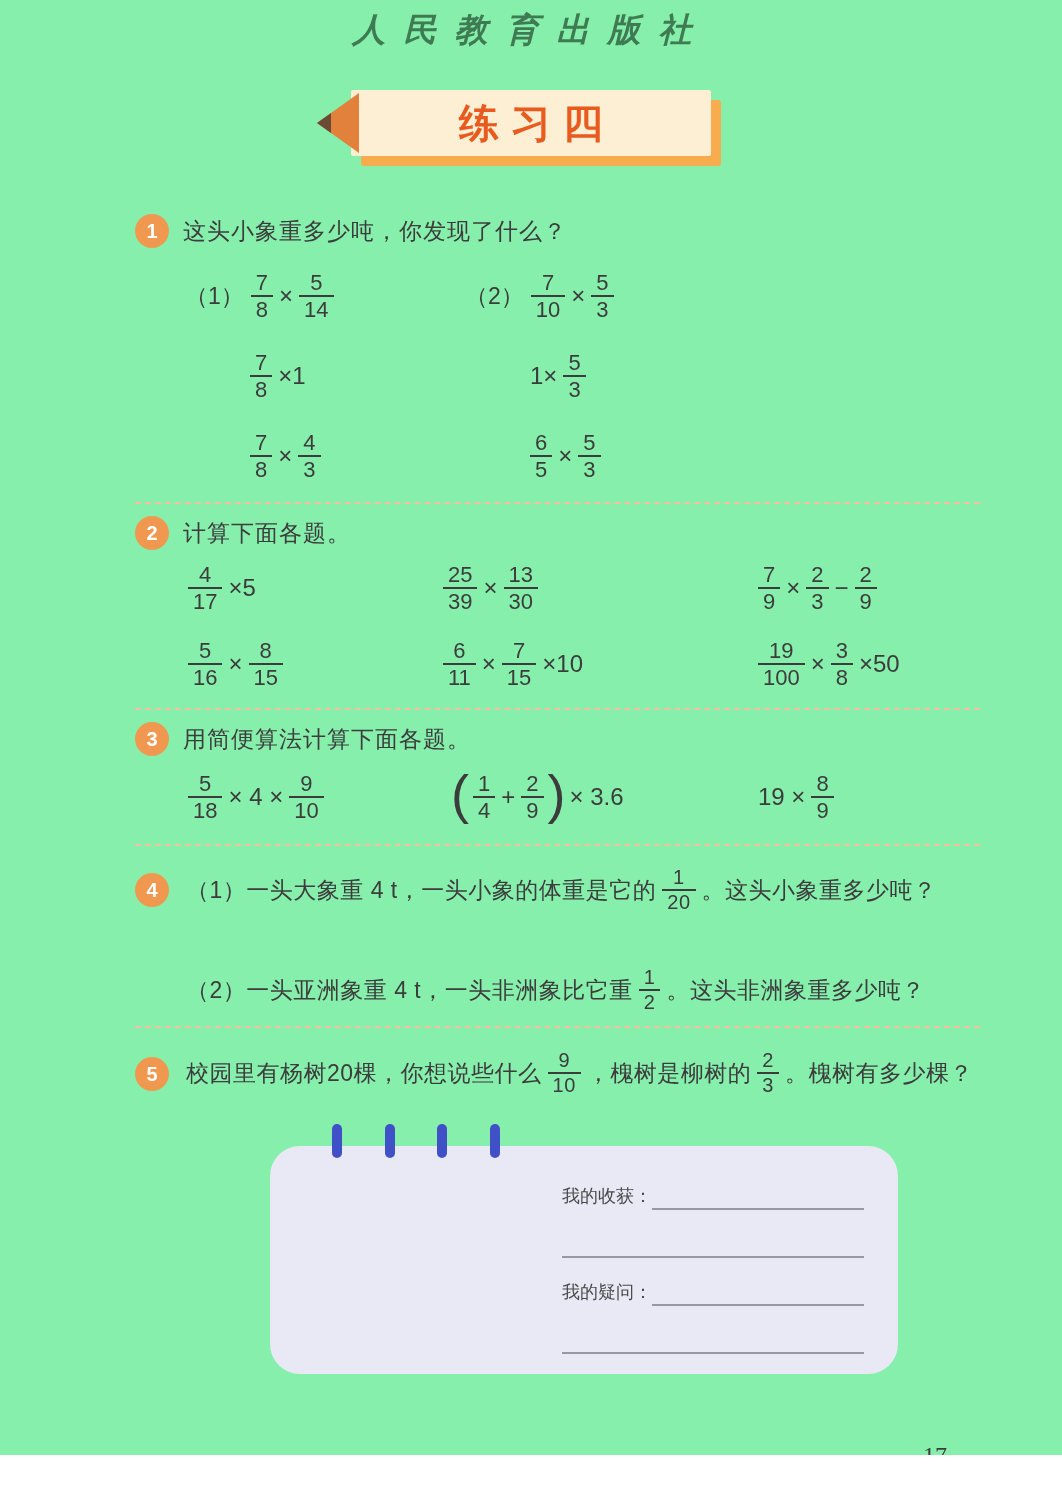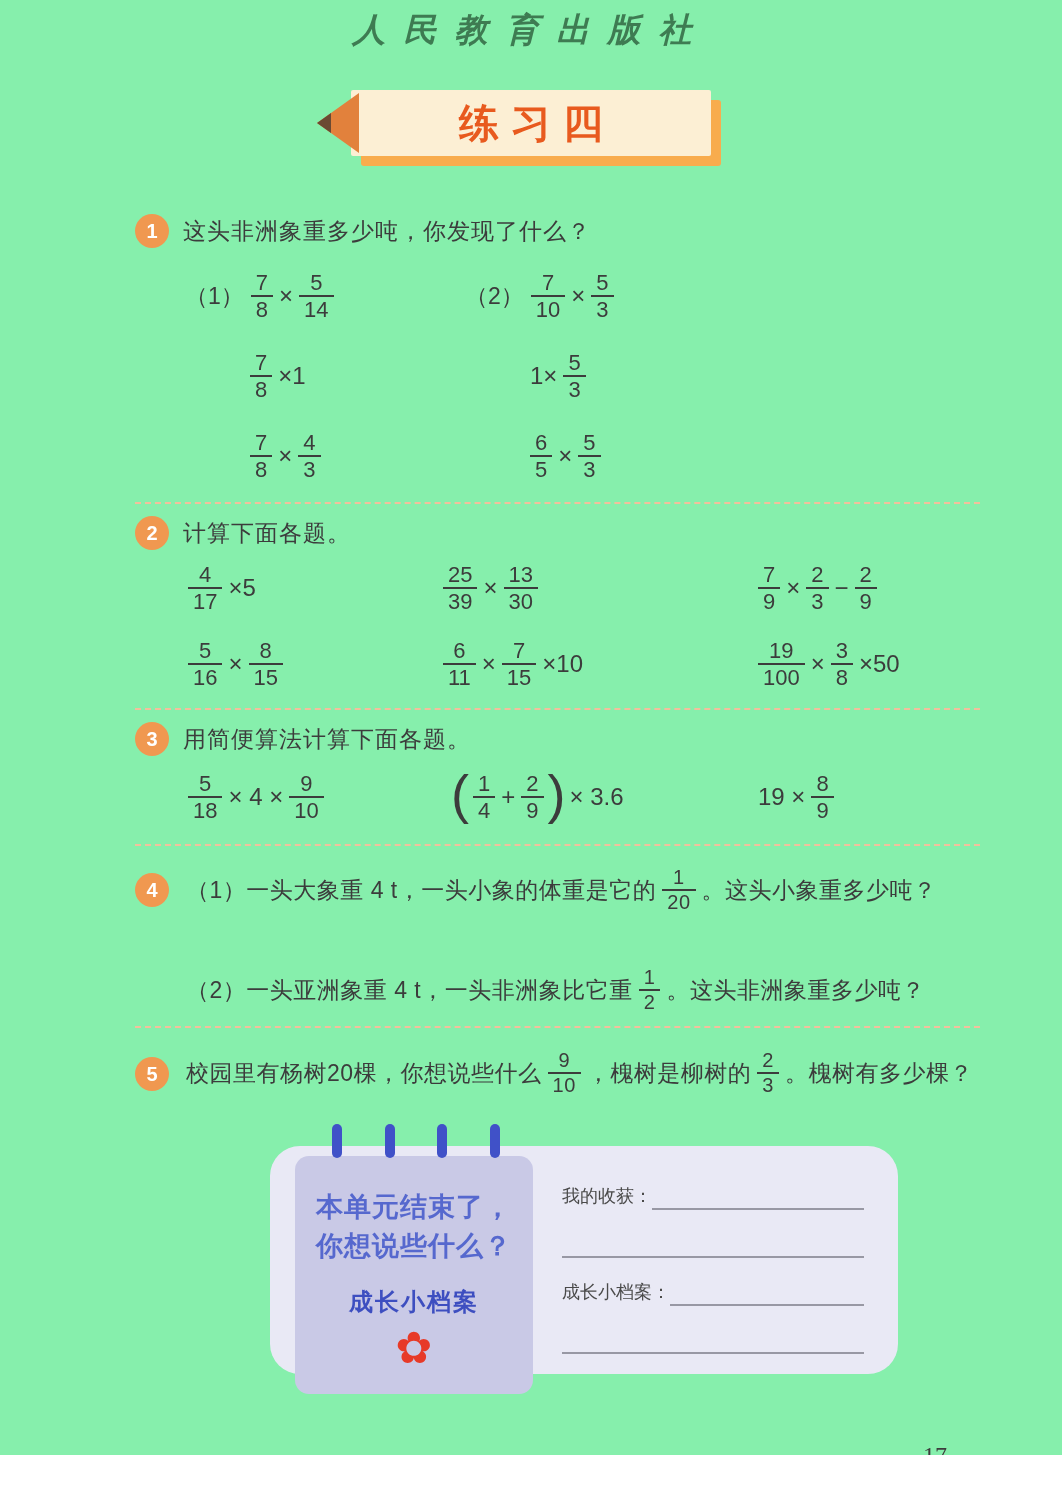--- a/index.html
+++ b/index.html
@@ -112,21 +112,21 @@
       <polygon points="52,6 10,36 52,66" fill="#E2813C"></polygon>
       <polygon points="24,26 10,36 24,46" fill="#6B4A33"></polygon>
     </svg>
   </div>
 
   <div class="content">
 
     <section class="sec1">
       <div class="prob-head">
         <div class="badge">1</div>
-        <div class="prompt">这头非洲象重多少吨，你发现了什么？</div>
+        <div class="prompt">这头小象重多少吨，你发现了什么？</div>
       </div>
       <div class="p1-grid">
         <div class="p1col">
           <div class="exrow">
             <span class="exlabel">（1）</span>
             <span class="math">
                 <span class="frac">
                   <span class="num">7</span>
                   <span class="den">8</span>
                 </span>
@@ -386,44 +386,36 @@
                 <span class="den">3</span>
               </span>
               <span class="mtext">。槐树有多少棵？</span>
             </div>
         </div>
       </div>
     </section>
 
     <div class="note-section">
       <div class="note-panel"></div>
-      <div class="note-card">
-        <div class="card-title">
-          <div>本单元结束了，</div>
-          <div>你想说些什么？</div>
-        </div>
-        <div class="card-sub">成长小档案</div>
-        <div class="flower">✿</div>
-      </div>
       <div class="pins">
         <div class="pin"></div>
         <div class="pin"></div>
         <div class="pin"></div>
         <div class="pin"></div>
       </div>
       <div class="note-form">
         <div class="form-row">
           <span class="form-label">我的收获：</span>
           <span class="form-line"></span>
         </div>
         <div class="form-row">
           <span class="form-line"></span>
         </div>
         <div class="form-row">
-          <span class="form-label">成长小档案：</span>
+          <span class="form-label">我的疑问：</span>
           <span class="form-line"></span>
         </div>
         <div class="form-row">
           <span class="form-line"></span>
         </div>
       </div>
     </div>
 
   </div>
 

